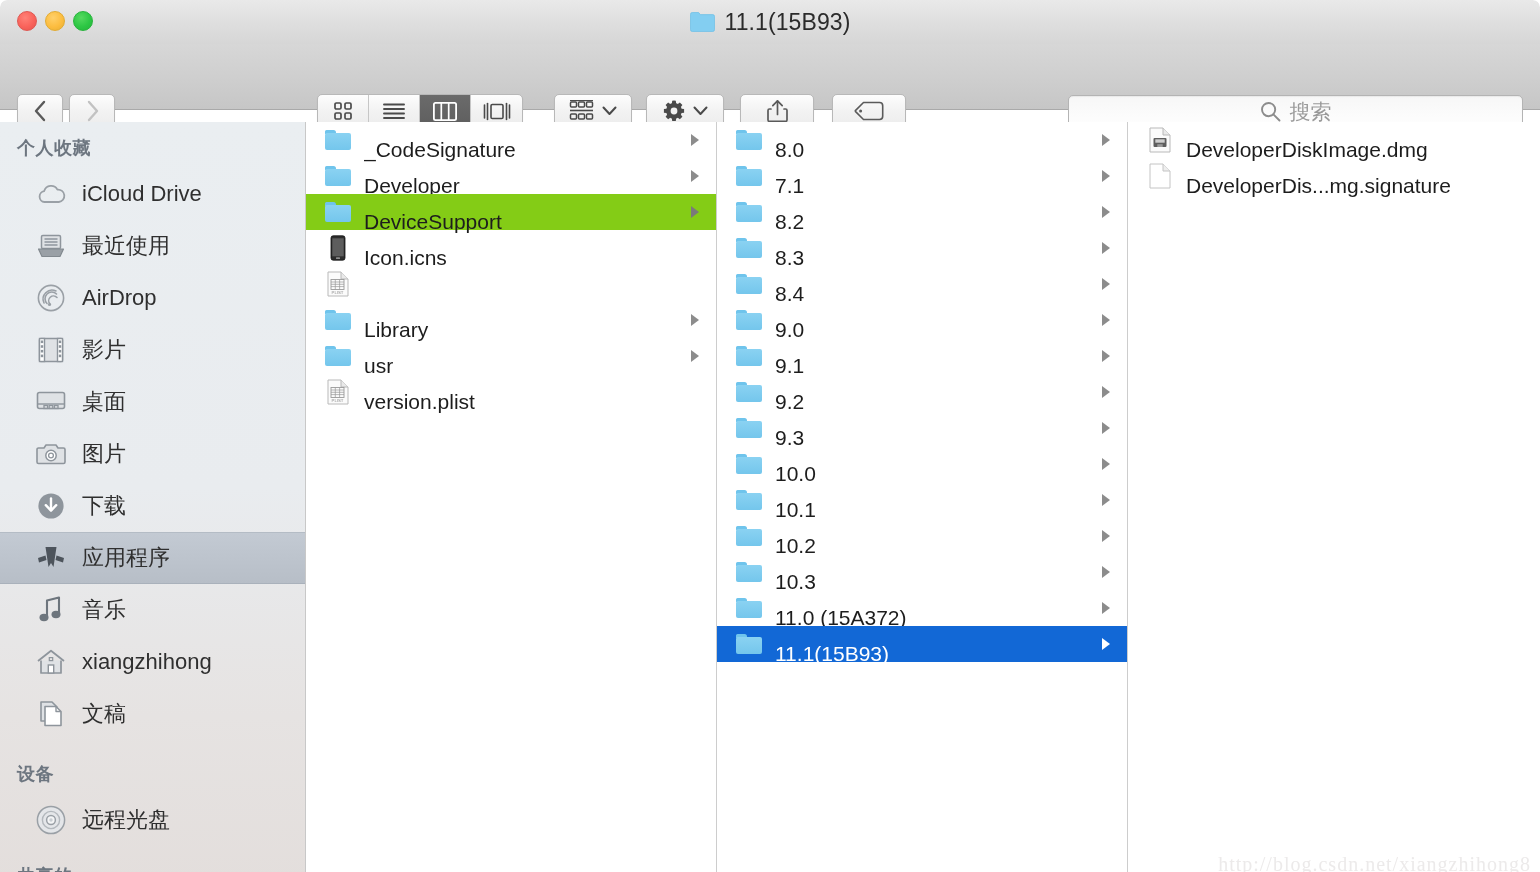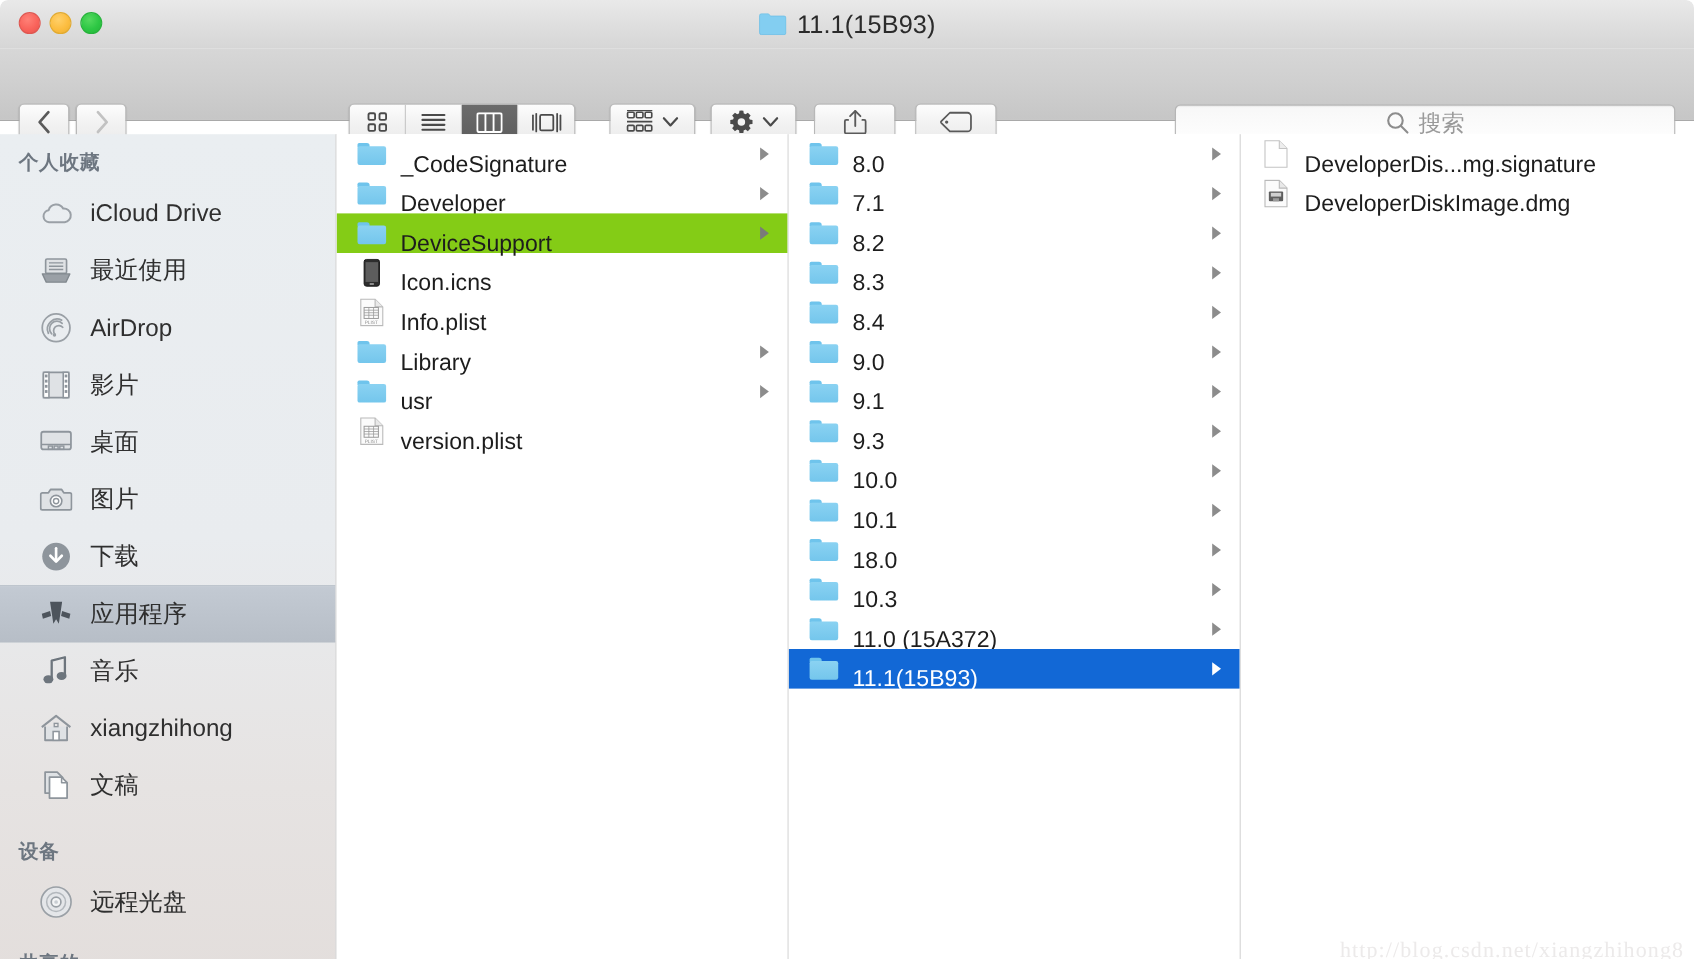--- a/index.html
+++ b/index.html
@@ -664,21 +664,20 @@
               <g stroke="#9a9a9a" stroke-width="0.7">
                 <line x1="4" y1="11" x2="17" y2="11"></line>
                 <line x1="4" y1="13.3" x2="17" y2="13.3"></line>
                 <line x1="4" y1="15.6" x2="17" y2="15.6"></line>
                 <line x1="8.3" y1="8.5" x2="8.3" y2="18.5"></line>
                 <line x1="12.6" y1="8.5" x2="12.6" y2="18.5"></line>
               </g>
               <text x="10.5" y="23.4" font-size="4.3" fill="#8a8a8a" text-anchor="middle" font-family="Liberation Sans, sans-serif">PLIST</text>
             </svg>
           </span>
-          <span class="row-label">Info.plist</span>
         </div>
 
         <div class="row">
           <span class="row-icon">
               <span class="folder">
                 <span class="tab"></span>
                 <span class="body"></span>
               </span>
             </span>
           <span class="row-label">Library</span>
@@ -805,20 +804,32 @@
                 <polygon points="3,2 11,8 3,14" fill="#8c8c8c"></polygon>
               </svg></span>
         </div>
         <div class="row">
           <span class="row-icon">
               <span class="folder">
                 <span class="tab"></span>
                 <span class="body"></span>
               </span>
             </span>
+          <span class="row-label">9.2</span>
+          <span class="row-arrow"><svg width="14" height="16" viewBox="0 0 14 16">
+                <polygon points="3,2 11,8 3,14" fill="#8c8c8c"></polygon>
+              </svg></span>
+        </div>
+        <div class="row">
+          <span class="row-icon">
+              <span class="folder">
+                <span class="tab"></span>
+                <span class="body"></span>
+              </span>
+            </span>
           <span class="row-label">9.3</span>
           <span class="row-arrow"><svg width="14" height="16" viewBox="0 0 14 16">
                 <polygon points="3,2 11,8 3,14" fill="#8c8c8c"></polygon>
               </svg></span>
         </div>
         <div class="row">
           <span class="row-icon">
               <span class="folder">
                 <span class="tab"></span>
                 <span class="body"></span>
@@ -841,21 +852,21 @@
                 <polygon points="3,2 11,8 3,14" fill="#8c8c8c"></polygon>
               </svg></span>
         </div>
         <div class="row">
           <span class="row-icon">
               <span class="folder">
                 <span class="tab"></span>
                 <span class="body"></span>
               </span>
             </span>
-          <span class="row-label">18.0</span>
+          <span class="row-label">10.2</span>
           <span class="row-arrow"><svg width="14" height="16" viewBox="0 0 14 16">
                 <polygon points="3,2 11,8 3,14" fill="#8c8c8c"></polygon>
               </svg></span>
         </div>
         <div class="row">
           <span class="row-icon">
               <span class="folder">
                 <span class="tab"></span>
                 <span class="body"></span>
               </span>
@@ -885,40 +896,40 @@
               </span>
             </span>
           <span class="row-label">11.1(15B93)</span>
           <span class="row-arrow"><svg width="14" height="16" viewBox="0 0 14 16">
                 <polygon points="3,2 11,8 3,14" fill="#ffffff"></polygon>
               </svg></span>
         </div>
       </div>
 
       <div class="column col-3">
-        <div class="row">
-          <span class="row-icon">
-            <svg width="22" height="26" viewBox="0 0 22 26">
-              <path d="M1 1 H14 L21 8 V25 H1 Z" fill="#ffffff" stroke="#c4c4c4" stroke-width="1"></path>
-              <path d="M14 1 V8 H21" fill="#eeeeee" stroke="#c4c4c4" stroke-width="1"></path>
-            </svg>
-          </span>
-          <span class="row-label">DeveloperDis...mg.signature</span>
-        </div>
         <div class="row">
           <span class="row-icon">
             <svg width="22" height="26" viewBox="0 0 22 26">
               <path d="M1 1 H14 L21 8 V25 H1 Z" fill="#fbfbfb" stroke="#b9b9b9" stroke-width="1"></path>
               <path d="M14 1 V8 H21" fill="#e9e9e9" stroke="#b9b9b9" stroke-width="1"></path>
               <rect x="4.5" y="11" width="13" height="9" rx="1" fill="#5e5e5e"></rect>
               <rect x="6.3" y="12.3" width="9.4" height="3.4" fill="#cfcfcf"></rect>
               <rect x="8.3" y="17.2" width="5.4" height="2.8" fill="#9a9a9a"></rect>
             </svg>
           </span>
           <span class="row-label">DeveloperDiskImage.dmg</span>
         </div>
+        <div class="row">
+          <span class="row-icon">
+            <svg width="22" height="26" viewBox="0 0 22 26">
+              <path d="M1 1 H14 L21 8 V25 H1 Z" fill="#ffffff" stroke="#c4c4c4" stroke-width="1"></path>
+              <path d="M14 1 V8 H21" fill="#eeeeee" stroke="#c4c4c4" stroke-width="1"></path>
+            </svg>
+          </span>
+          <span class="row-label">DeveloperDis...mg.signature</span>
+        </div>
 
         <div class="watermark">http://blog.csdn.net/xiangzhihong8</div>
       </div>
 
     </div>
   </div>
 </div>
 
 </body></html>

